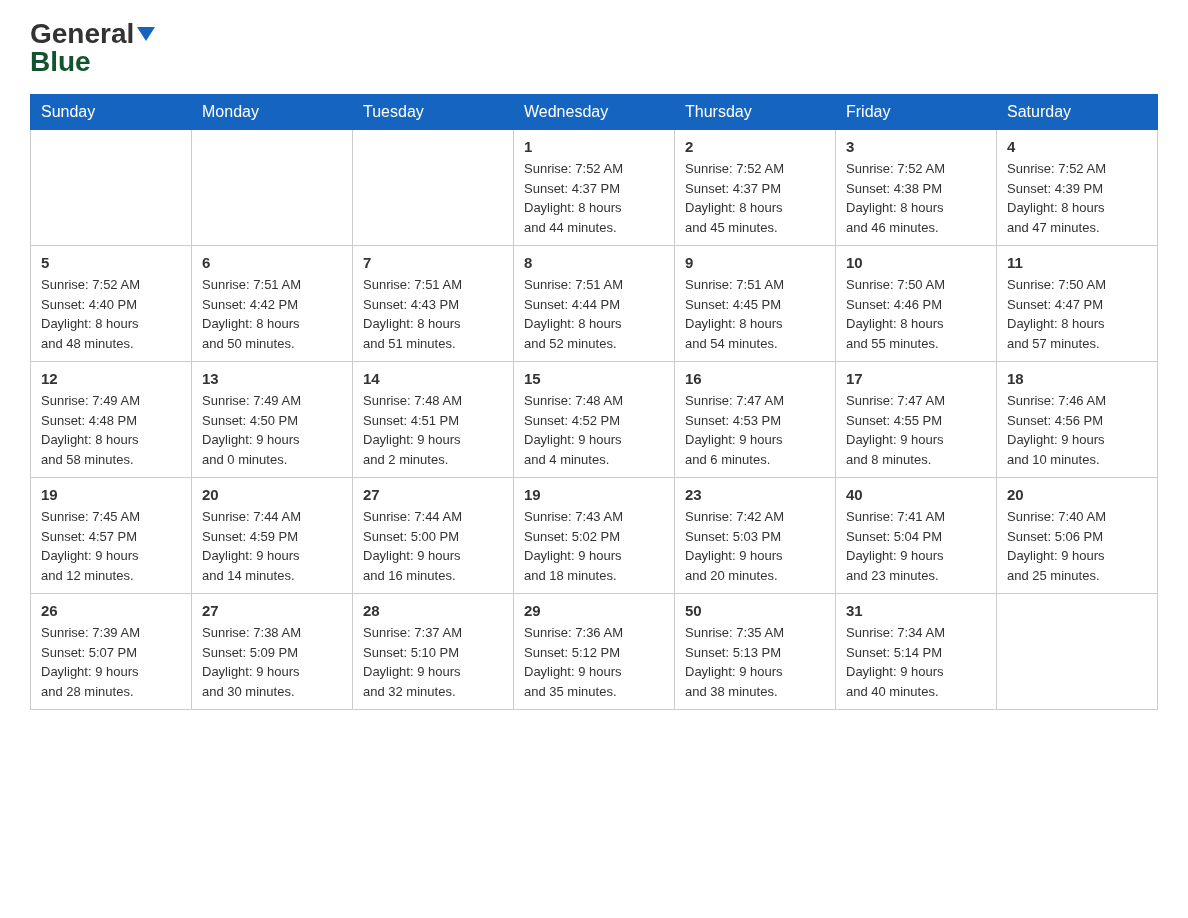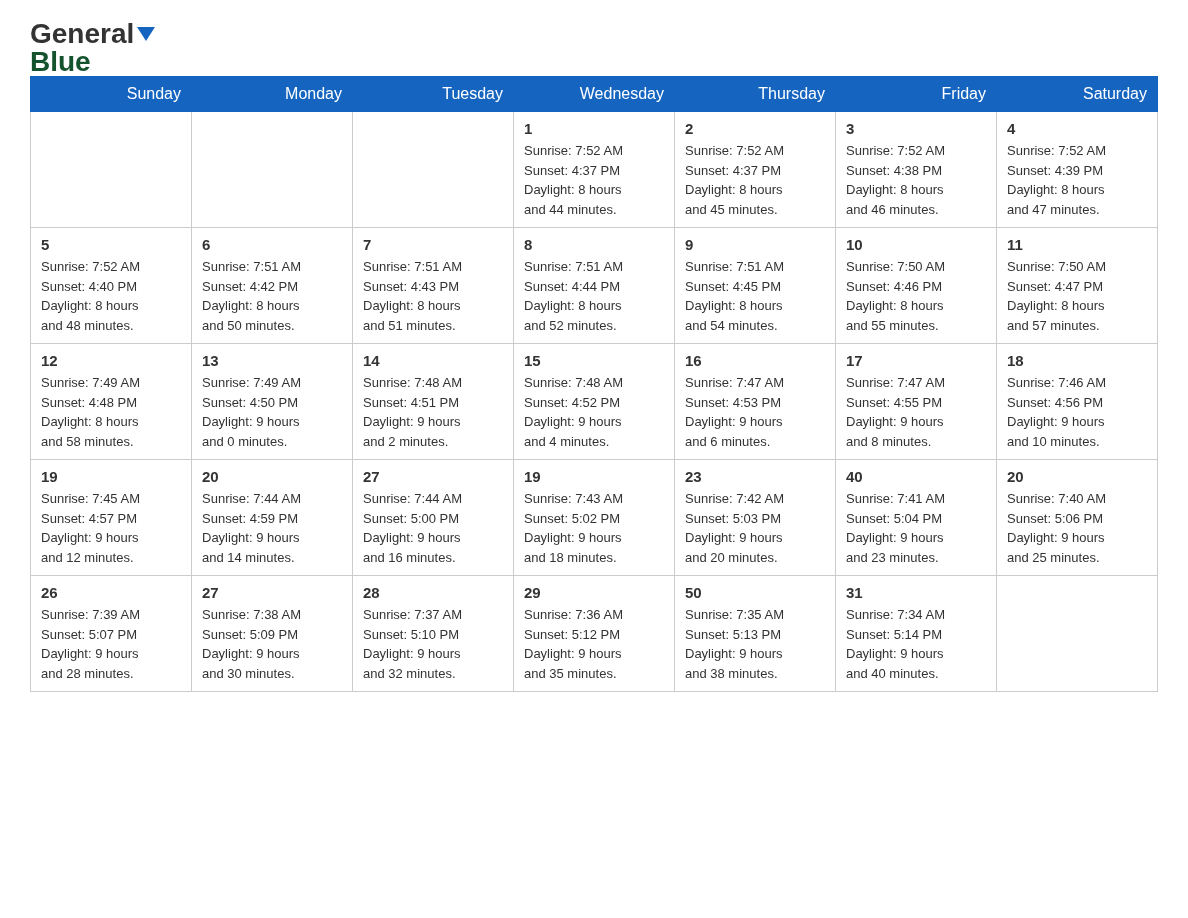--- a/index.html
+++ b/index.html
@@ -7,20 +7,21 @@
       font-family: Arial, sans-serif;
       background: #fff;
       width: 1188px;
       min-height: 918px;
       padding: 20px 30px;
     }
     .header {
       display: flex;
       justify-content: space-between;
       align-items: flex-start;
+      margin-bottom: 18px;
     }
     .logo {
       display: flex;
       flex-direction: column;
       align-items: flex-start;
     }
     .logo-general {
       font-size: 28px;
       font-weight: bold;
       color: #333;
@@ -52,21 +53,21 @@
       width: 100%;
       border-collapse: collapse;
       border: 1px solid #999;
     }
     .calendar th {
       background: #1565c0;
       color: #fff;
       font-size: 16px;
       font-weight: normal;
       padding: 8px 10px;
-      text-align: right;
+      text-align: left;
       border: 1px solid #1565c0;
     }
     .calendar td {
       vertical-align: top;
       padding: 8px 10px;
       border: 1px solid #ccc;
       width: calc(100% / 7);
       min-height: 90px;
       font-size: 13px;
       color: #333;

